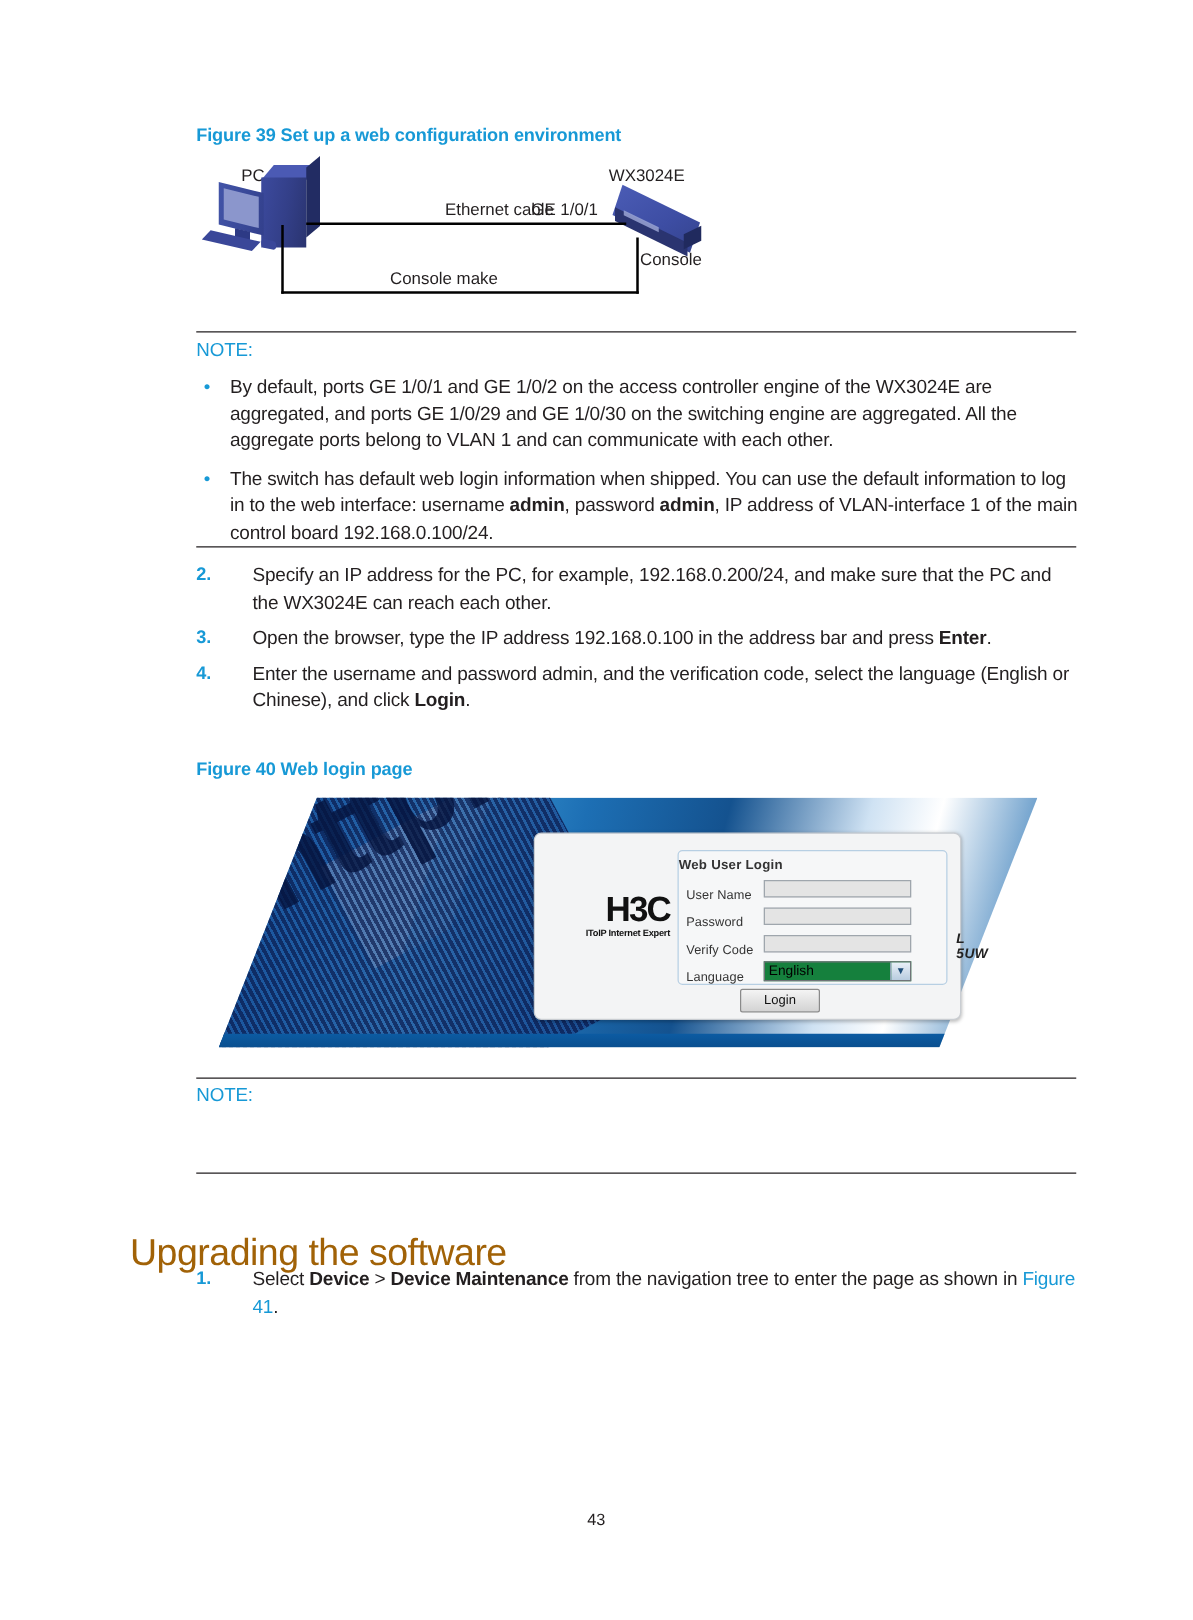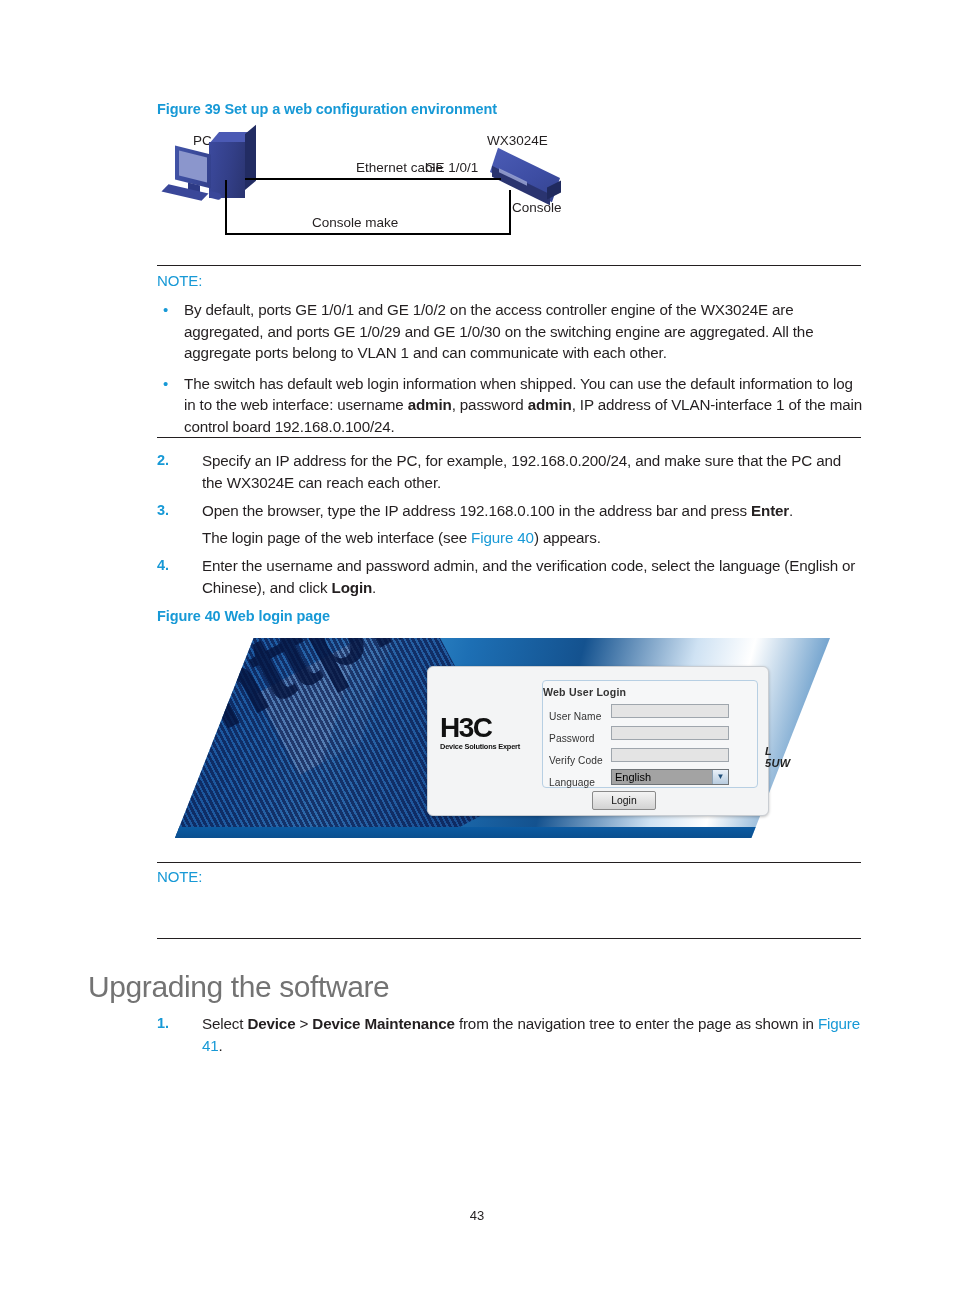--- a/index.html
+++ b/index.html
@@ -93,24 +93,24 @@
   }
   .step-body { flex: 1 1 auto; }
   .sub-para { margin-top: 5px; }
 
   b.strong { font-weight: bold; }
   .link { color: #1799d6; }
 
   h1.section-title {
     position: absolute;
     left: 88px;
-    margin: 0;
+    margin: 16px;
     font-size: 30px;
     font-weight: normal;
-    color: #737373;
+    color: #a16207;
     letter-spacing: -0.4px;
   }
 
   .page-number {
     position: absolute;
     width: 954px;
     left: 0;
     text-align: center;
     font-size: 13px;
     color: #231f20;
@@ -312,21 +312,21 @@
     background: #f3f4f5;
     border: 1px solid #c9cdd2;
     border-radius: 6px;
     box-shadow: 0 1px 3px rgba(0,0,0,.25);
   }
   .h3c-logo {
     position: absolute;
     left: 12px;
     top: 48px;
     width: 96px;
-    text-align: left;
+    text-align: right;
   }
   .h3c-mark {
     font-size: 28px;
     font-weight: bold;
     color: #111111;
     letter-spacing: -1.5px;
     line-height: 26px;
     font-family: "Liberation Sans", sans-serif;
   }
   .h3c-tag {
@@ -371,21 +371,21 @@
   .form-input {
     width: 118px;
     height: 14px;
     background: #e4e4e4;
     border: 1px solid #9fa6ad;
     box-sizing: border-box;
   }
   .form-select {
     width: 118px;
     height: 16px;
-    background: #a3a3a3;
+    background: #15803d;
     border: 1px solid #6f7478;
     box-sizing: border-box;
     display: flex;
     align-items: center;
     justify-content: space-between;
     font-size: 11px;
     color: #000;
     padding-left: 3px;
   }
   .select-arrow {
@@ -499,21 +499,20 @@
       <div class="step-num">2.</div>
       <div class="step-body body-text">
         <span>Specify an IP address for the PC, for example, 192.168.0.200/24, and make sure that the PC and the WX3024E can reach each other.</span>
       </div>
     </div>
 
     <div class="step-row">
       <div class="step-num">3.</div>
       <div class="step-body body-text">
         <div><span>Open the browser, type the IP address 192.168.0.100 in the address bar and press </span><b class="strong">Enter</b><span>.</span></div>
-        <div class="sub-para"><span>The login page of the web interface (see </span><span class="link">Figure 40</span><span>) appears.</span></div>
       </div>
     </div>
 
     <div class="step-row">
       <div class="step-num">4.</div>
       <div class="step-body body-text">
         <span>Enter the username and password admin, and the verification code, select the language (English or Chinese), and click </span><b class="strong">Login</b><span>.</span>
       </div>
     </div>
   </div>
@@ -526,21 +525,21 @@
       <div class="checker"></div>
       <div class="url-band"></div>
       <div class="url-text">http://www</div>
       <div class="plaque-shadowline"></div>
     </div>
 
     <div class="login-panel">
 
       <div class="h3c-logo">
         <div class="h3c-mark">H3C</div>
-        <div class="h3c-tag">Device Solutions Expert</div>
+        <div class="h3c-tag">IToIP Internet Expert</div>
       </div>
 
       <div class="login-box">
         <div class="login-box-title">Web User Login</div>
 
         <div class="form-row">
           <div class="form-label">User Name</div>
           <div class="form-input"></div>
         </div>
 

